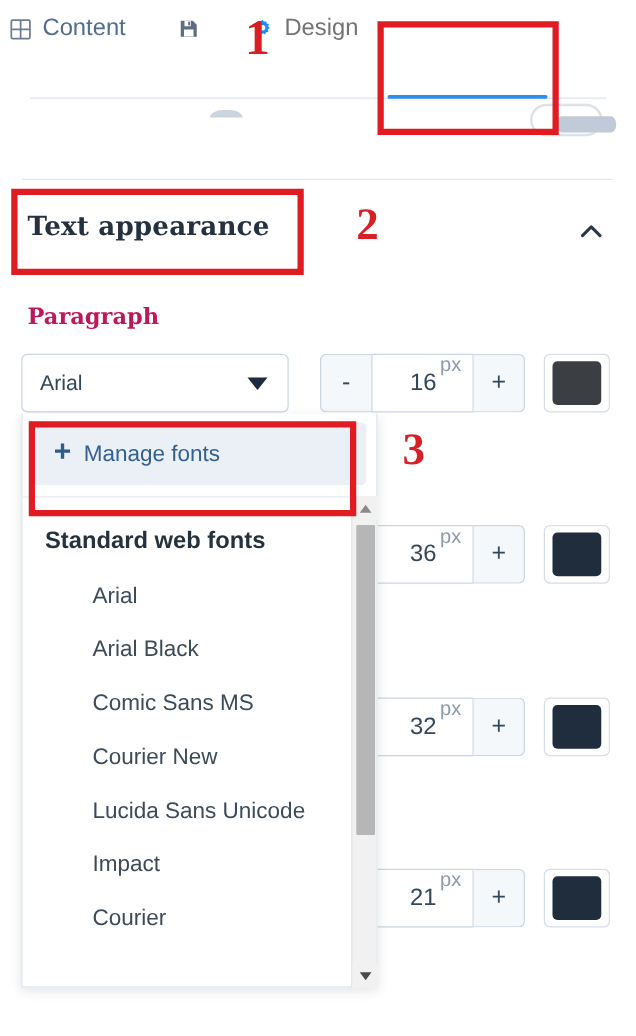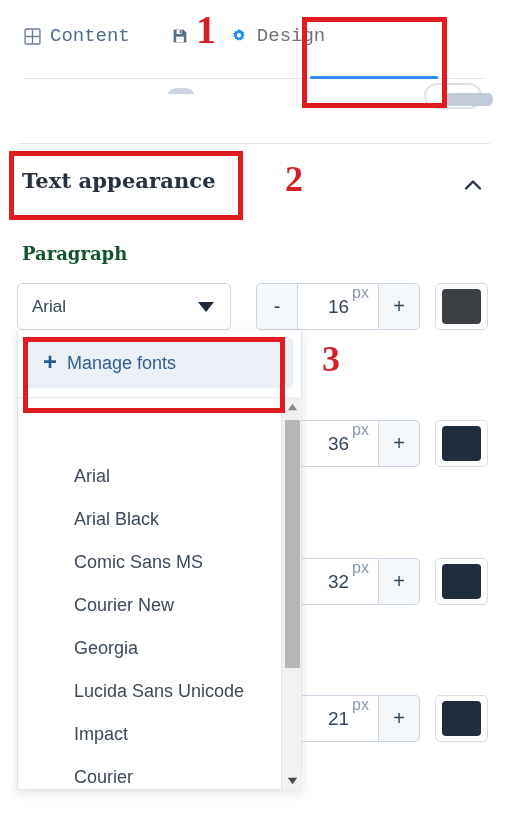--- a/index.html
+++ b/index.html
@@ -19,24 +19,23 @@
   
   .tabbar {
     position: absolute;
     left: 0; top: 0;
     width: 509px;
     height: 82px;
     box-sizing: border-box;
   }
   .tabs {
     display: flex;
-    align-items: center;
+    align-items: flex-start;
     height: 72px;
-    padding-left: 24px;
-    font-family: Liberation Mono, monospace;
+    padding-left: 8px;
   }
   .tab {
     display: flex;
     align-items: center;
     gap: 9px;
     height: 46px;
     padding: 0 14px 0 0;
     margin-right: 28px;
     font-size: 19px;
     color: #506e91;
@@ -122,21 +121,21 @@
     cursor: pointer;
   }
 
   
   .field-label {
     position: absolute;
     left: 22px; top: 243px;
     font-family: "DejaVu Serif", "Liberation Serif", serif;
     font-size: 18px;
     font-weight: 700;
-    color: #14532d;
+    color: #be185d;
   }
 
   
   .font-select {
     position: absolute;
     left: 17px; top: 283px;
     width: 214px; height: 47px;
     border: 1px solid #cbd6e2;
     border-radius: 5px;
     background: #fff;
@@ -433,27 +432,27 @@
 
 <div class="dropdown">
 
   <div class="manage-fonts">
     <span class="plus">+</span>
     <span>Manage fonts</span>
   </div>
 
   <div class="dd-sep"></div>
 
+  <div class="group-header" style="top:91px;">Standard web fonts</div>
 
   <div class="options" style="top:124px;">
     <div class="option">Arial</div>
     <div class="option">Arial Black</div>
     <div class="option">Comic Sans MS</div>
     <div class="option">Courier New</div>
-    <div class="option">Georgia</div>
     <div class="option">Lucida Sans Unicode</div>
     <div class="option">Impact</div>
     <div class="option">Courier</div>
   </div>
 </div>
 
 <div class="dd-scroll">
   <div class="dd-arrow up">
     <svg width="11" height="8" viewBox="0 0 11 8">
         <path d="M5.5 0.8L10.2 7.2H0.8z" fill="#8a8a8a"></path>

